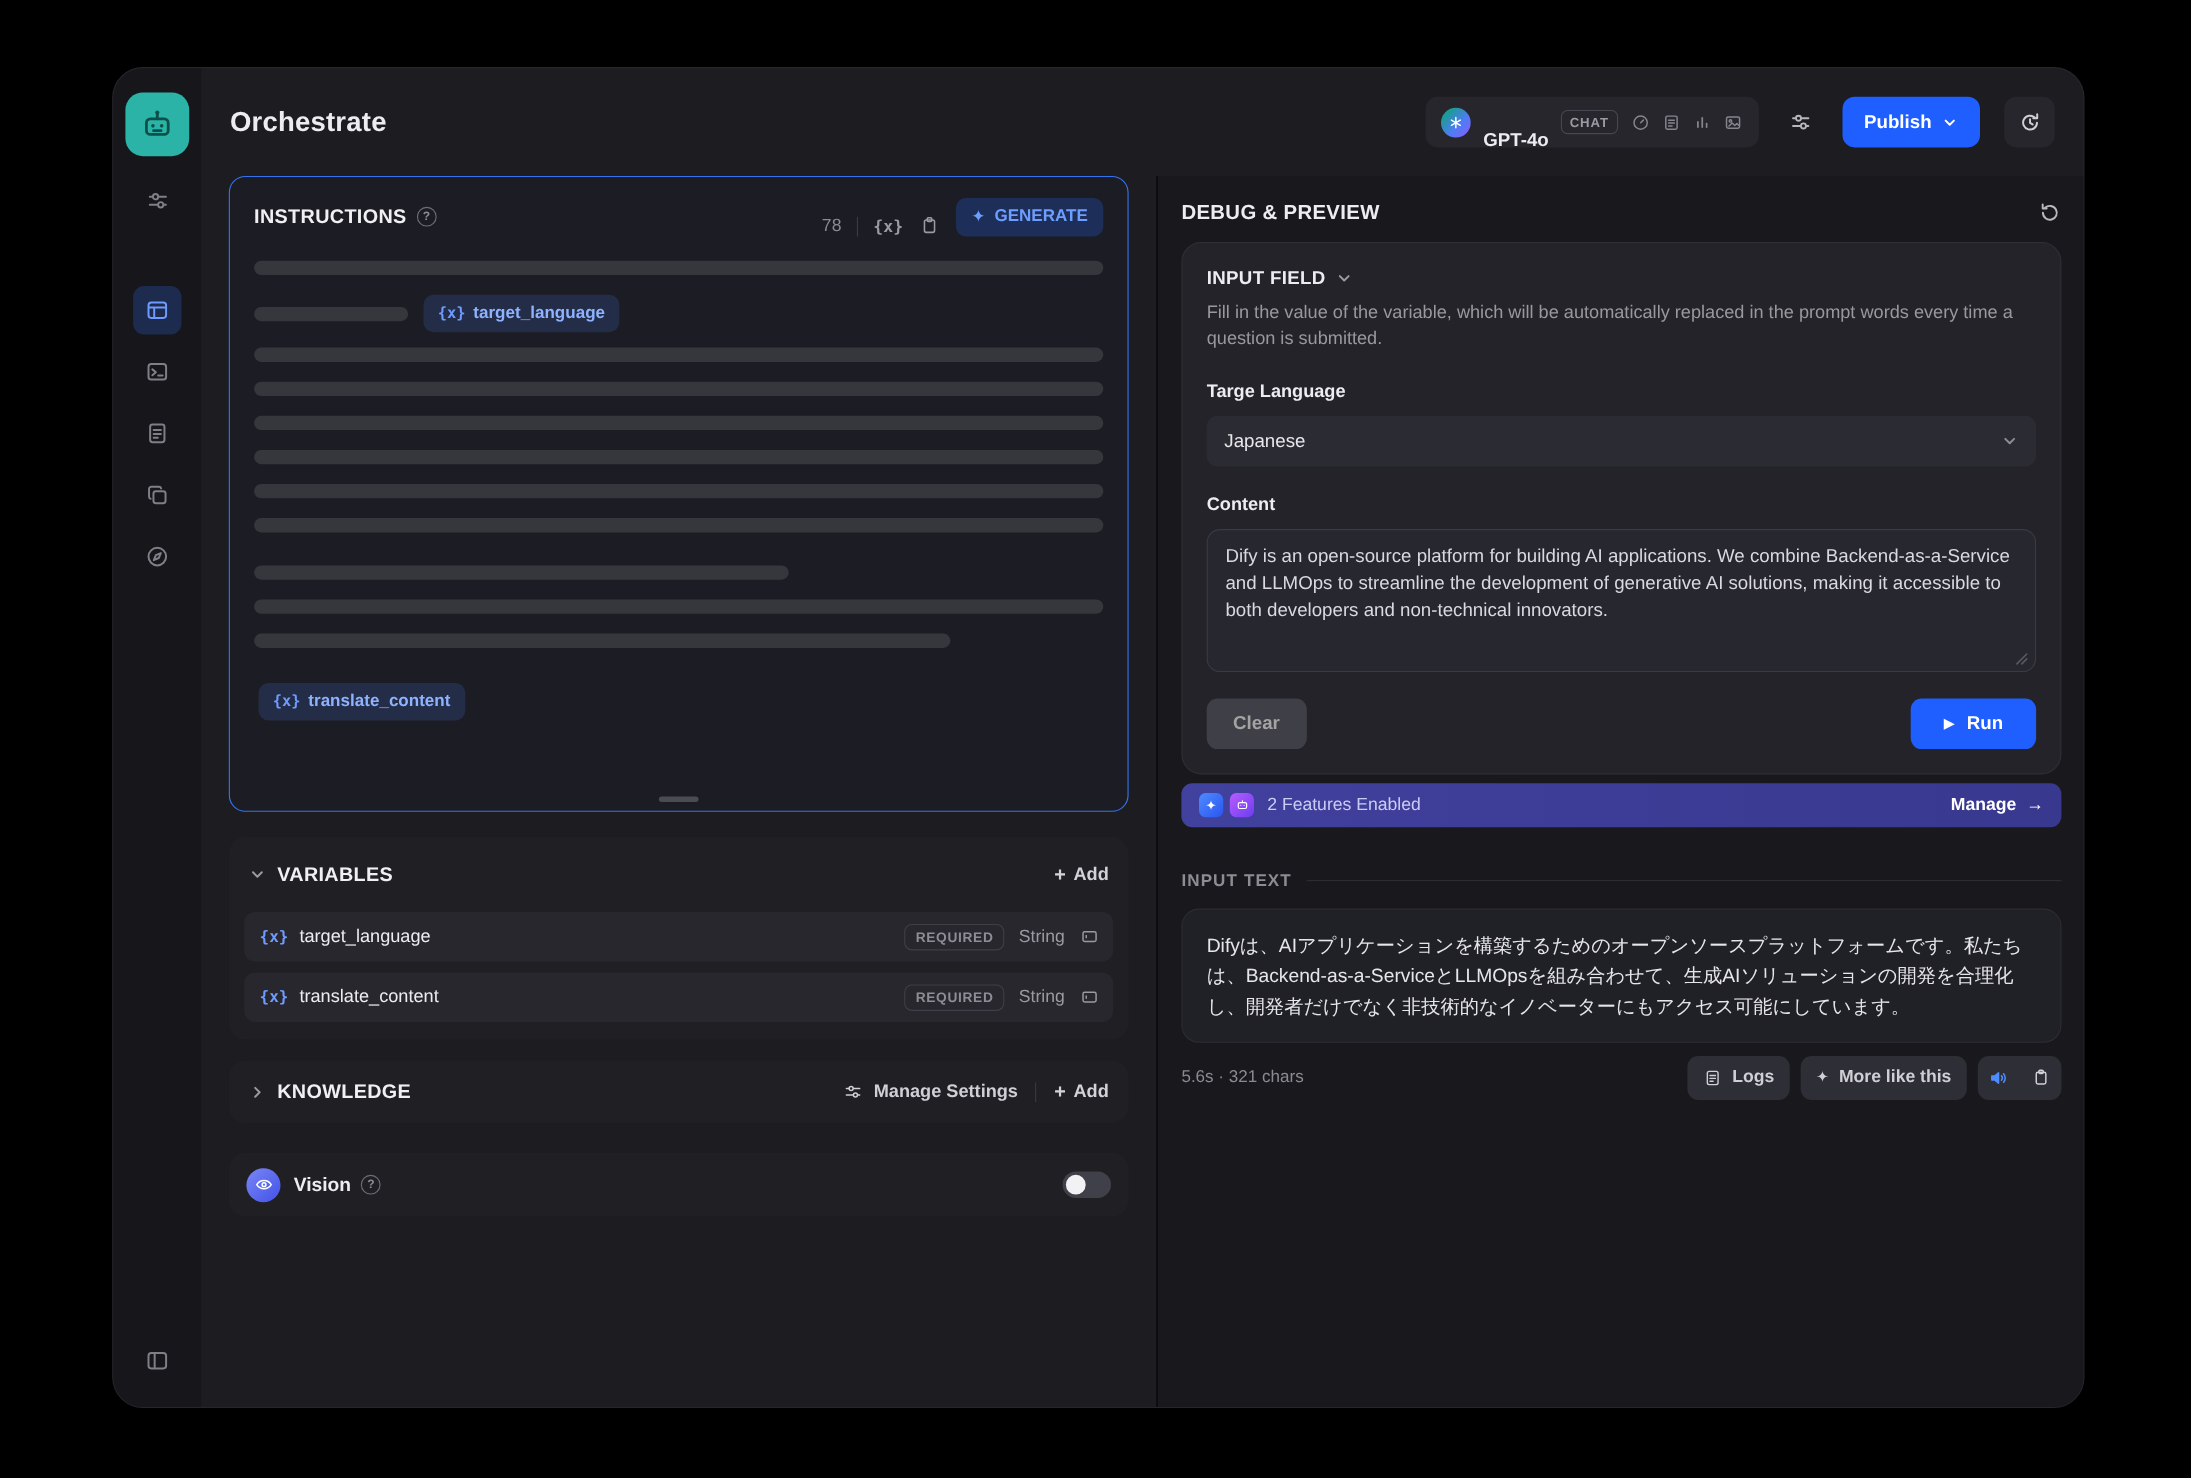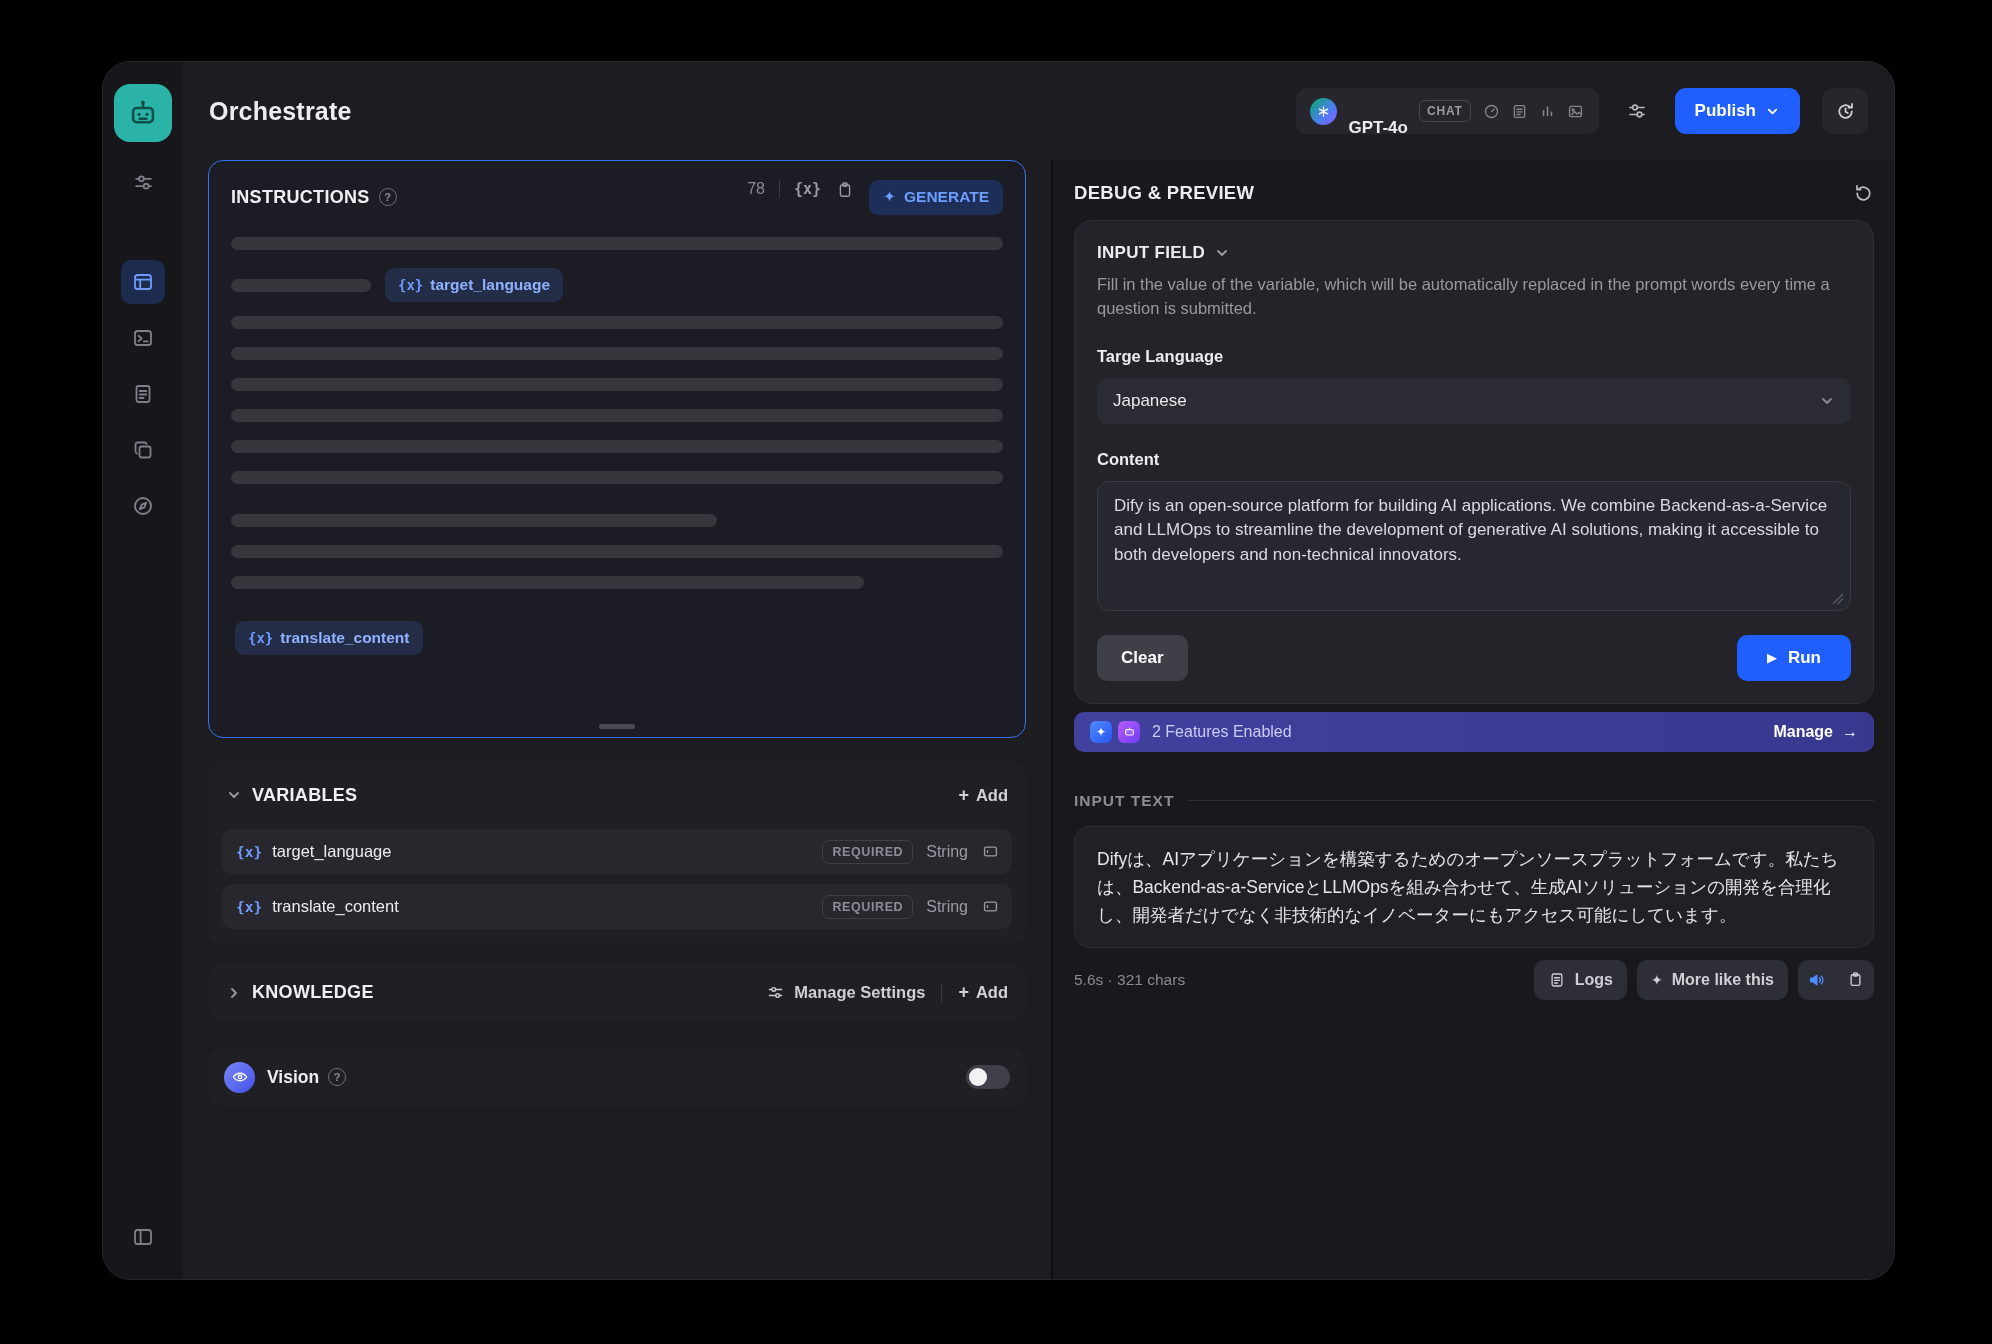--- a/index.html
+++ b/index.html
@@ -63,21 +63,21 @@
   .pane-left{width:868px;flex:none;padding:0 25px;overflow:hidden;}
   .v-divider{width:2px;background:#0d0d10;flex:none;}
   .pane-right{flex:1;background:var(--right);padding:12px 20px 0 21px;overflow:hidden;}
   
   .instr-card{height:578px;border:1.5px solid #3574f0;border-radius:15px;position:relative;
               padding:16px 22px 0 22px;background:rgba(31,49,91,.06);}
   .instr-head{display:flex;align-items:center;height:40px;}
   .sec-title{font-size:18px;font-weight:700;letter-spacing:.3px;color:#f0f0f3;}
   .qmark{width:18px;height:18px;border:1.4px solid #6e6e78;border-radius:50%;color:#8d8d97;
          font-size:11px;font-weight:700;display:flex;align-items:center;justify-content:center;margin-left:9px;}
-  .instr-tools{margin-left:auto;display:flex;align-items:flex-start;gap:14px;}
+  .instr-tools{margin-left:auto;display:flex;align-items:flex-end;gap:14px;}
   .char-count{color:var(--txt4);font-size:16px;}
   .tool-sep{width:1px;height:18px;background:#3a3a41;}
   .ghost-ic{color:var(--txt3);cursor:pointer;display:flex;align-items:center;}
   .varx{font-size:15px;font-weight:700;font-family:"DejaVu Sans Mono","Liberation Mono",monospace;}
   .gen-btn{height:35px;background:#1d2f58;border-radius:9px;display:flex;align-items:center;gap:8px;
            padding:0 14px;color:#6d9dff;font-size:15.5px;font-weight:700;cursor:pointer;}
   .skeleton{margin-top:20px;}
   .sk-row{display:flex;align-items:center;margin-bottom:18px;}
   .sk-bar{height:13px;border-radius:7px;background:var(--sk);}
   .sk-row.gap{margin-top:30px;}
@@ -125,21 +125,21 @@
   .fld-label{margin-top:26px;font-size:16.5px;font-weight:700;color:#ececf1;}
   .select{margin-top:12px;height:46px;background:var(--field);border-radius:10px;display:flex;align-items:center;
           padding:0 16px;cursor:pointer;}
   .select-val{font-size:17px;color:#e8e8ec;}
   .select .chev{margin-left:auto;margin-right:0;color:#8d8d96;}
   .textarea{margin-top:12px;min-height:130px;background:#27272f;border:1px solid #3a3a42;border-radius:12px;
             padding:12px 16px;color:#d9d9df;font-size:17px;line-height:1.45;position:relative;cursor:text;}
   .ta-resize{position:absolute;right:6px;bottom:5px;color:#5a5a63;}
   .btn-row{margin-top:24px;display:flex;align-items:center;}
   .clear-btn{height:46px;background:#3f3f47;border-radius:10px;padding:0 24px;display:flex;align-items:center;
-             color:#ffffff;font-size:17px;font-weight:600;cursor:pointer;}
+             color:#a3a3a3;font-size:17px;font-weight:600;cursor:pointer;}
   .run-btn{margin-left:auto;height:46px;background:var(--blue);border-radius:10px;padding:0 30px;display:flex;
            align-items:center;gap:11px;color:#fff;font-size:17px;font-weight:700;cursor:pointer;}
   .run-btn .play-g{font-size:13px;}
   .features-bar{margin-top:8px;height:40px;border-radius:10px;display:flex;align-items:center;padding:0 16px;
                 background:linear-gradient(90deg,#41419e,#38388f);cursor:pointer;}
   .feat-ic{width:22px;height:22px;border-radius:6px;display:flex;align-items:center;justify-content:center;
            font-size:12px;color:#fff;}
   .feat-ic.f1{background:linear-gradient(135deg,#4e8bff,#2a55f0);}
   .feat-ic.f2{background:linear-gradient(135deg,#b85cff,#6d3df0);margin-left:6px;}
   .feat-text{margin-left:12px;color:#c9ccf4;font-size:16px;}

